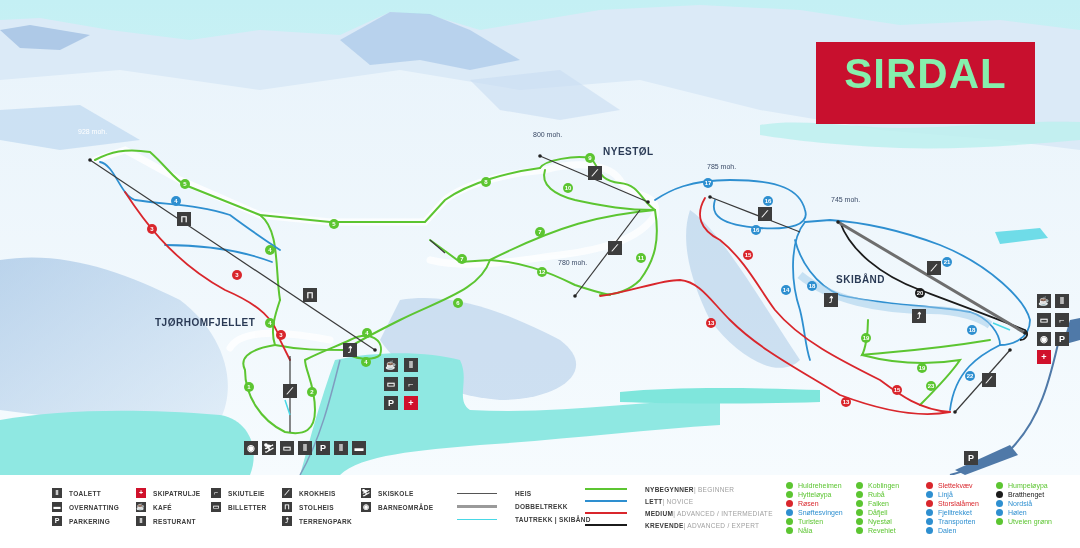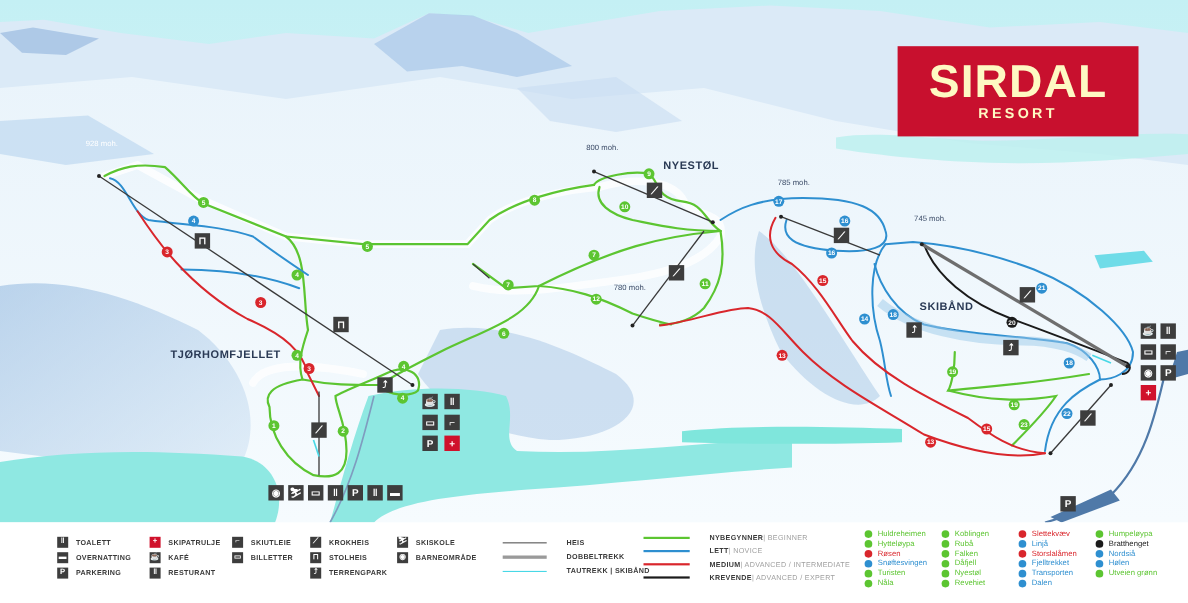--- a/index.html
+++ b/index.html
@@ -1,19 +1,19 @@
 <!DOCTYPE html>
 <html><head>
 <meta charset="utf-8">
 <style>
   html, body { margin: 0; padding: 0; }
   body { width: 1080px; height: 548px; overflow: hidden; font-family: "DejaVu Sans", sans-serif; background: #ffffff; }
   .map { position: absolute; left: 0; top: 0; width: 1080px; height: 475px; overflow: hidden; }
   .map svg { position: absolute; left: 0; top: 0; }
-  .logo { position: absolute; left: 816px; top: 42px; width: 219px; height: 82px; background: #c8102e; text-align: center; color: #fef9c3; }
+  .logo { position: absolute; left: 816px; top: 42px; width: 219px; height: 82px; background: #c8102e; text-align: center; color: #86efac; }
   .logo .big { font-family: "Liberation Sans", sans-serif; font-weight: bold; font-size: 42px; letter-spacing: 1px; line-height: 44px; margin-top: 10px; }
   .logo .small { font-family: "Liberation Sans", sans-serif; font-weight: bold; font-size: 13px; letter-spacing: 3px; line-height: 14px; }
   .label { position: absolute; font-family: "Liberation Sans", sans-serif; font-weight: bold; color: #2a3a55; font-size: 10px; letter-spacing: 0.5px; white-space: nowrap; }
   .alt { position: absolute; font-family: "Liberation Sans", sans-serif; color: #3a4a66; font-size: 7px; white-space: nowrap; }
   .alt.light { color: #ffffff; }
   .fac { position: absolute; width: 14px; height: 14px; background: #3d3d3d; color: #fff; font-size: 9px; line-height: 14px; text-align: center; font-family: "Liberation Sans", sans-serif; font-weight: bold; }
   .fac.red { background: #d0112b; }
   .legend { position: absolute; left: 0; top: 475px; width: 1080px; height: 73px; background: #ffffff; }
   .lg-item { position: absolute; display: flex; align-items: center; height: 12px; }
   .lg-icon { width: 10px; height: 10px; background: #3d3d3d; color: #fff; font-size: 7px; line-height: 10px; text-align: center; font-family: "Liberation Sans", sans-serif; font-weight: bold; margin-right: 7px; }
@@ -215,21 +215,20 @@
         <text x="711" y="325">13</text>
         <text x="846" y="404">13</text>
         <text x="748" y="257">15</text>
         <text x="897" y="392">15</text>
         <text x="920" y="295">20</text>
     </g>
   </svg>
 
   <div class="logo">
     <div class="big">SIRDAL</div>
-    <div class="small">RESORT</div>
   </div>
 
   <div class="label" style="left:155px;top:317px;">TJØRHOMFJELLET</div>
   <div class="label" style="left:603px;top:146px;">NYESTØL</div>
   <div class="label" style="left:836px;top:274px;">SKIBÅND</div>
 
   <div class="alt light" style="left:78px;top:128px;">928 moh.</div>
   <div class="alt" style="left:533px;top:131px;">800 moh.</div>
   <div class="alt" style="left:558px;top:259px;">780 moh.</div>
   <div class="alt" style="left:707px;top:163px;">785 moh.</div>

